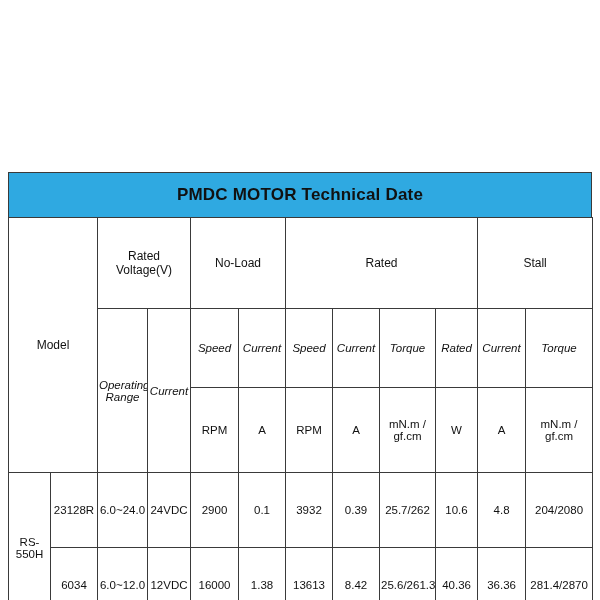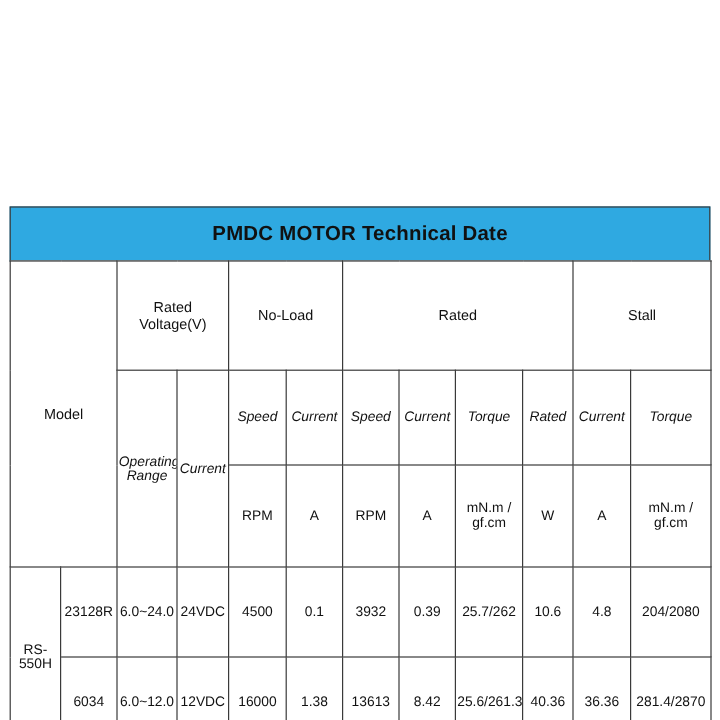--- a/index.html
+++ b/index.html
@@ -109,21 +109,21 @@
       <th>W</th>
       <th>A</th>
       <th>mN.m / gf.cm</th>
     </tr>
 
     <tr class="data-row">
       <td rowspan="2">RS-550H</td>
       <td>23128R</td>
       <td>6.0~24.0</td>
       <td>24VDC</td>
-      <td>4500</td>
+      <td>2900</td>
       <td>0.1</td>
       <td>3932</td>
       <td>0.39</td>
       <td>25.7/262</td>
       <td>10.6</td>
       <td>4.8</td>
       <td>204/2080</td>
     </tr>
 
     <tr class="data-row">

